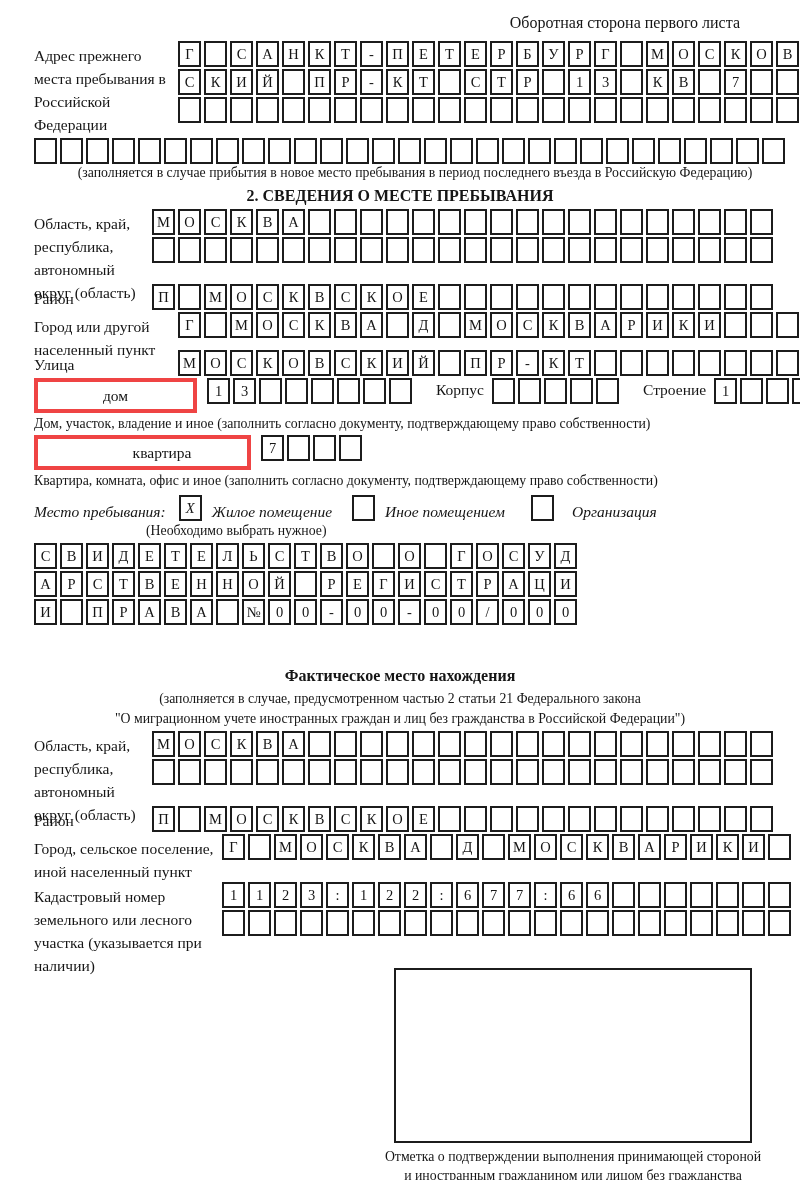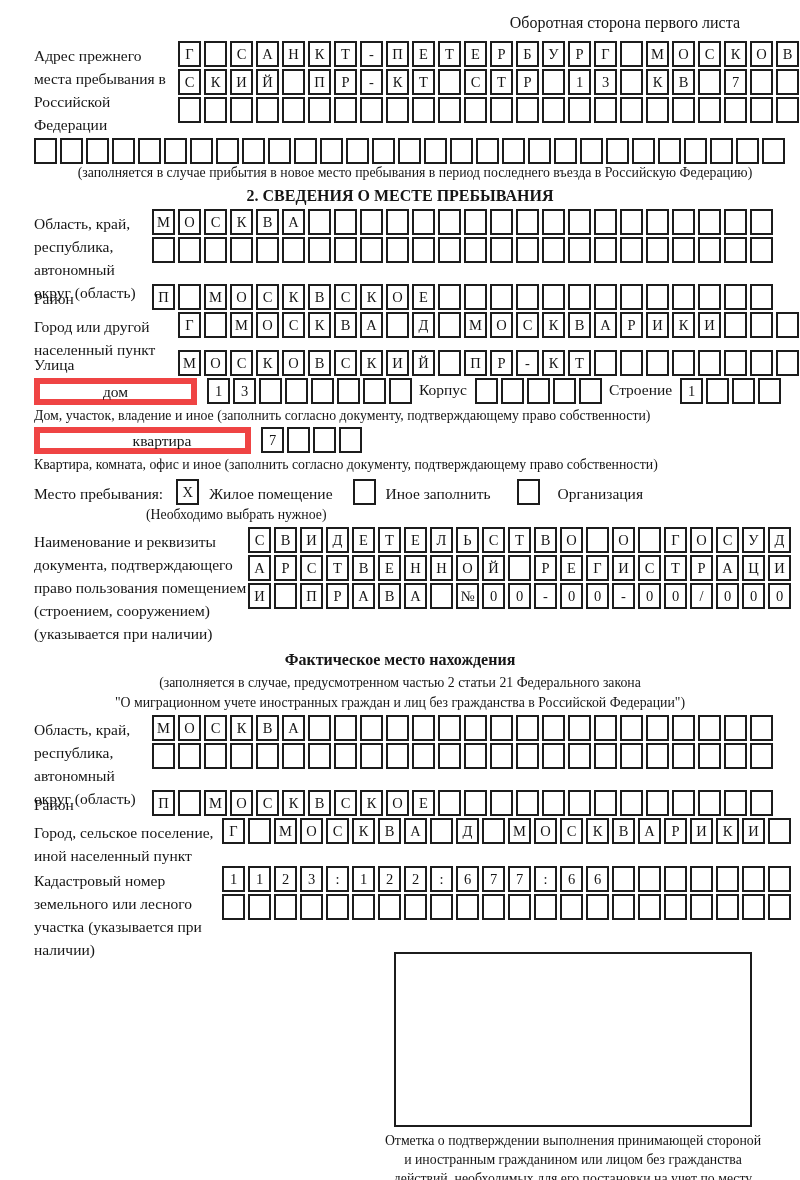--- a/index.html
+++ b/index.html
@@ -28,28 +28,28 @@
     display:flex; align-items:center; justify-content:center;
     font-size:14.5px; line-height:1; background:#fff;
   }
   .fullrow { margin-top:2px; }
 
   .caption { font-size:13.8px; line-height:18px; }
   .caption-center { text-align:center; }
   .sec-title { text-align:center; font-weight:bold; font-size:16px; margin:5px 30px 4px 0; }
 
   .typebox {
-    border:6px solid #ef4444; height:27px; flex:none;
+    border:4px solid #ef4444; height:35px; flex:none;
     display:flex; align-items:center; justify-content:center; font-size:15.5px;
   }
   .housebox { width:163px; margin-right:10px; }
   .aptbox   { width:217px; margin-right:10px;padding-left:39px; }
-  .inline-label { font-size:15.5px; padding:3px 8px 0 7px; flex:none; }
-
-  .chk-row { display:flex; align-items:center; margin-top:5px; }
+  .inline-label { font-size:15.5px; padding:3px 8px 0 24px; flex:none; }
+
+  .chk-row { display:flex; align-items:flex-end; margin-top:5px;font-style:italic; }
   .chk-row .txt { font-size:15.5px; padding-top:3px; }
   .chk-row .checkbox { margin:0 10px 0 13px; }
   .chk-note { font-size:13.8px; margin:2px 0 4px 112px; }
 
   .fact-note { text-align:center; font-size:13.8px; line-height:20px; margin-right:30px; }
 
   .stamp-box {
     width:358px; height:175px; border:2px solid #1c1c1c;
     margin:6px 0 4px 360px;
   }
@@ -371,28 +371,27 @@
         <div class="cell"></div>
       </div>
   </div>
   <div class="caption mb2">Квартира, комната, офис и иное (заполнить согласно документу, подтверждающему право собственности)</div>
 
   <div class="chk-row">
     <div class="txt">Место пребывания:</div>
     <div class="checkbox">X</div>
     <div class="txt">Жилое помещение</div>
     <div class="checkbox" style="margin-left:20px;"></div>
-    <div class="txt">Иное заполнить</div>
+    <div class="txt">Иное помещением</div>
     <div class="checkbox" style="margin-left:26px; margin-right:18px;"></div>
     <div class="txt">Организация</div>
   </div>
   <div class="chk-note">(Необходимо выбрать нужное)</div>
 
   <div class="field" style="height:116px;">
-    <div class="flabel w213">Наименование и реквизиты документа, подтверждающего право пользования помещением (строением, сооружением) (указывается при наличии)</div>
     <div class="rows">
       <div class="cellrow">
           <div class="cell">С</div>
           <div class="cell">В</div>
           <div class="cell">И</div>
           <div class="cell">Д</div>
           <div class="cell">Е</div>
           <div class="cell">Т</div>
           <div class="cell">Е</div>
           <div class="cell">Л</div>

